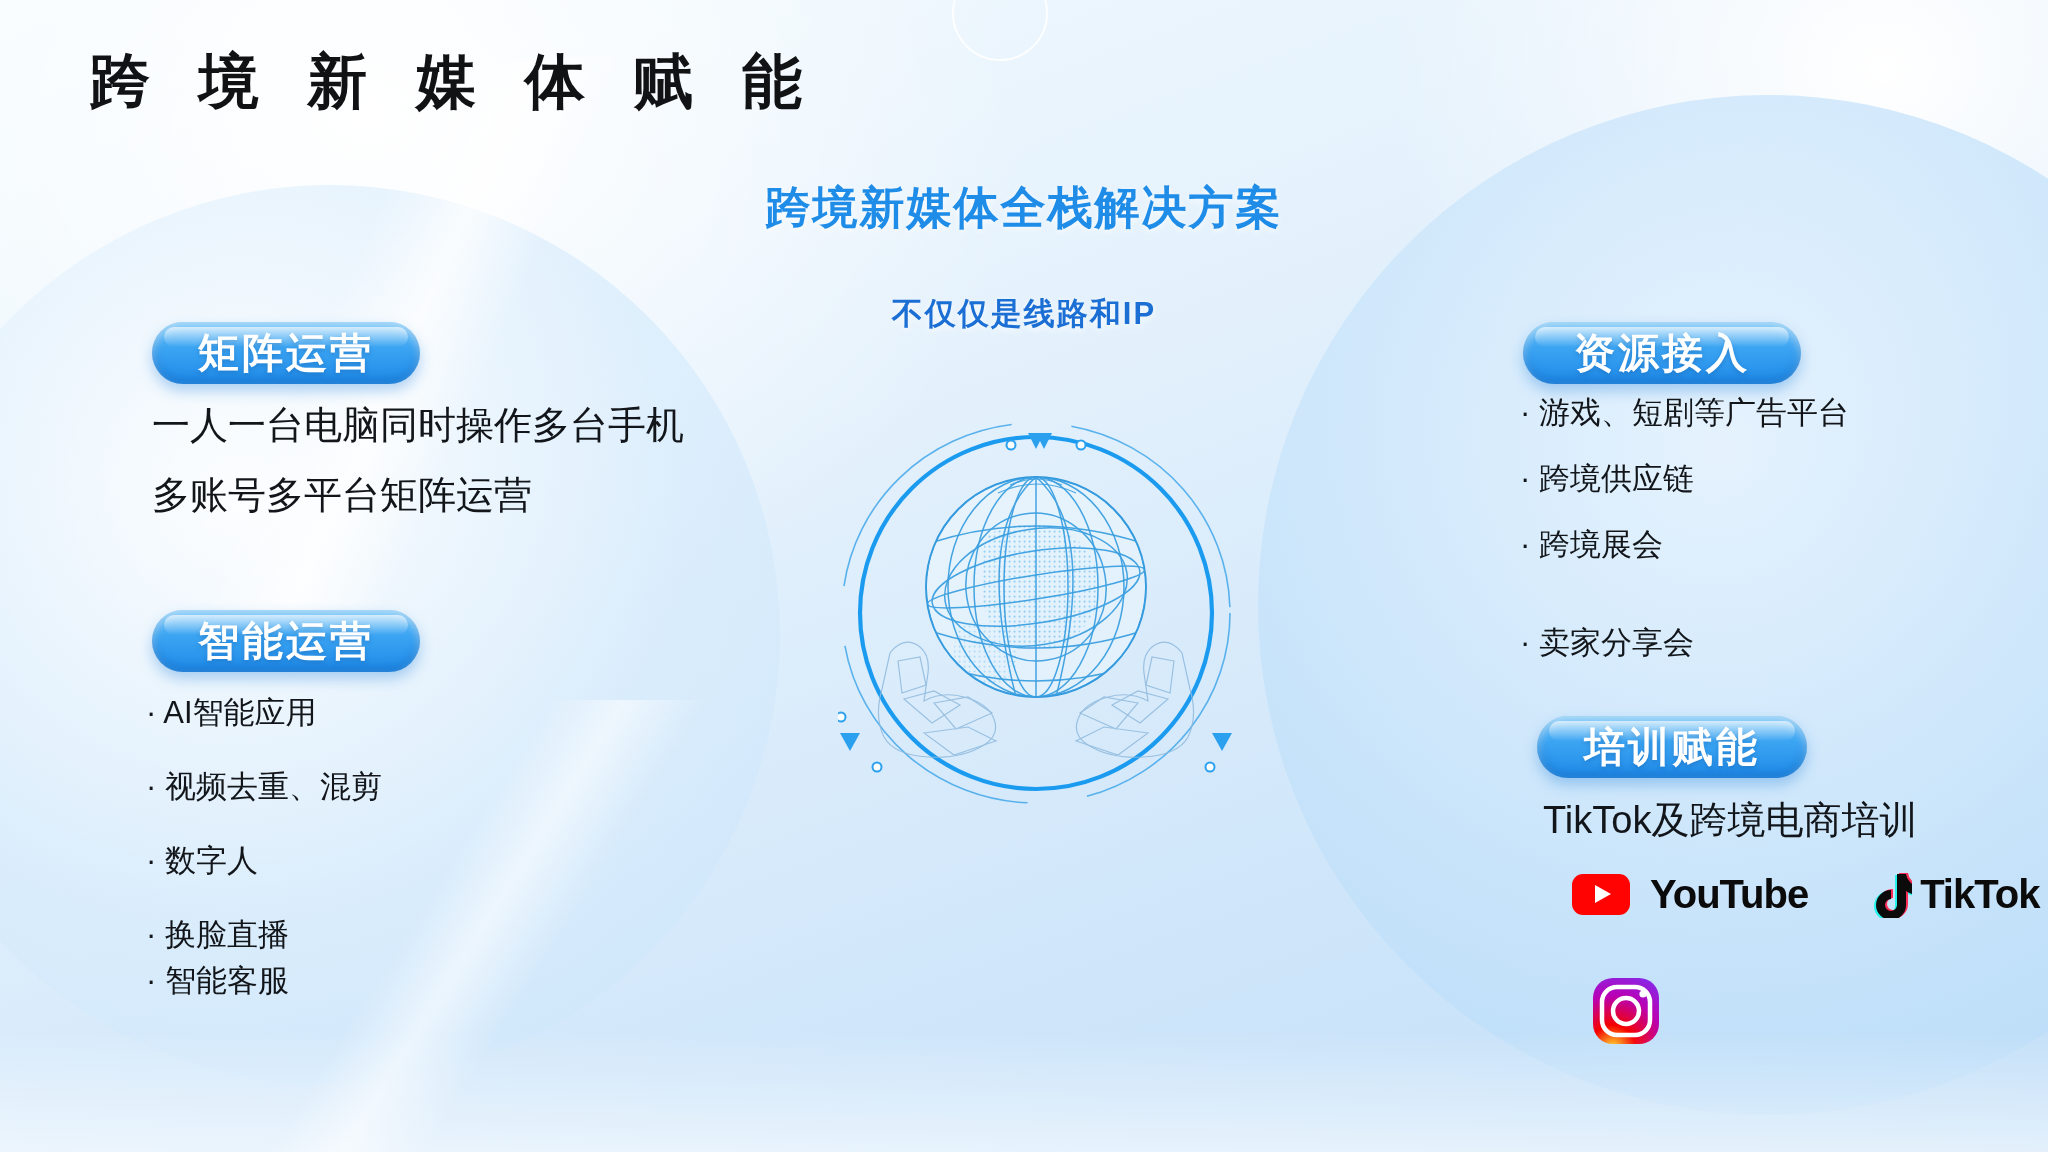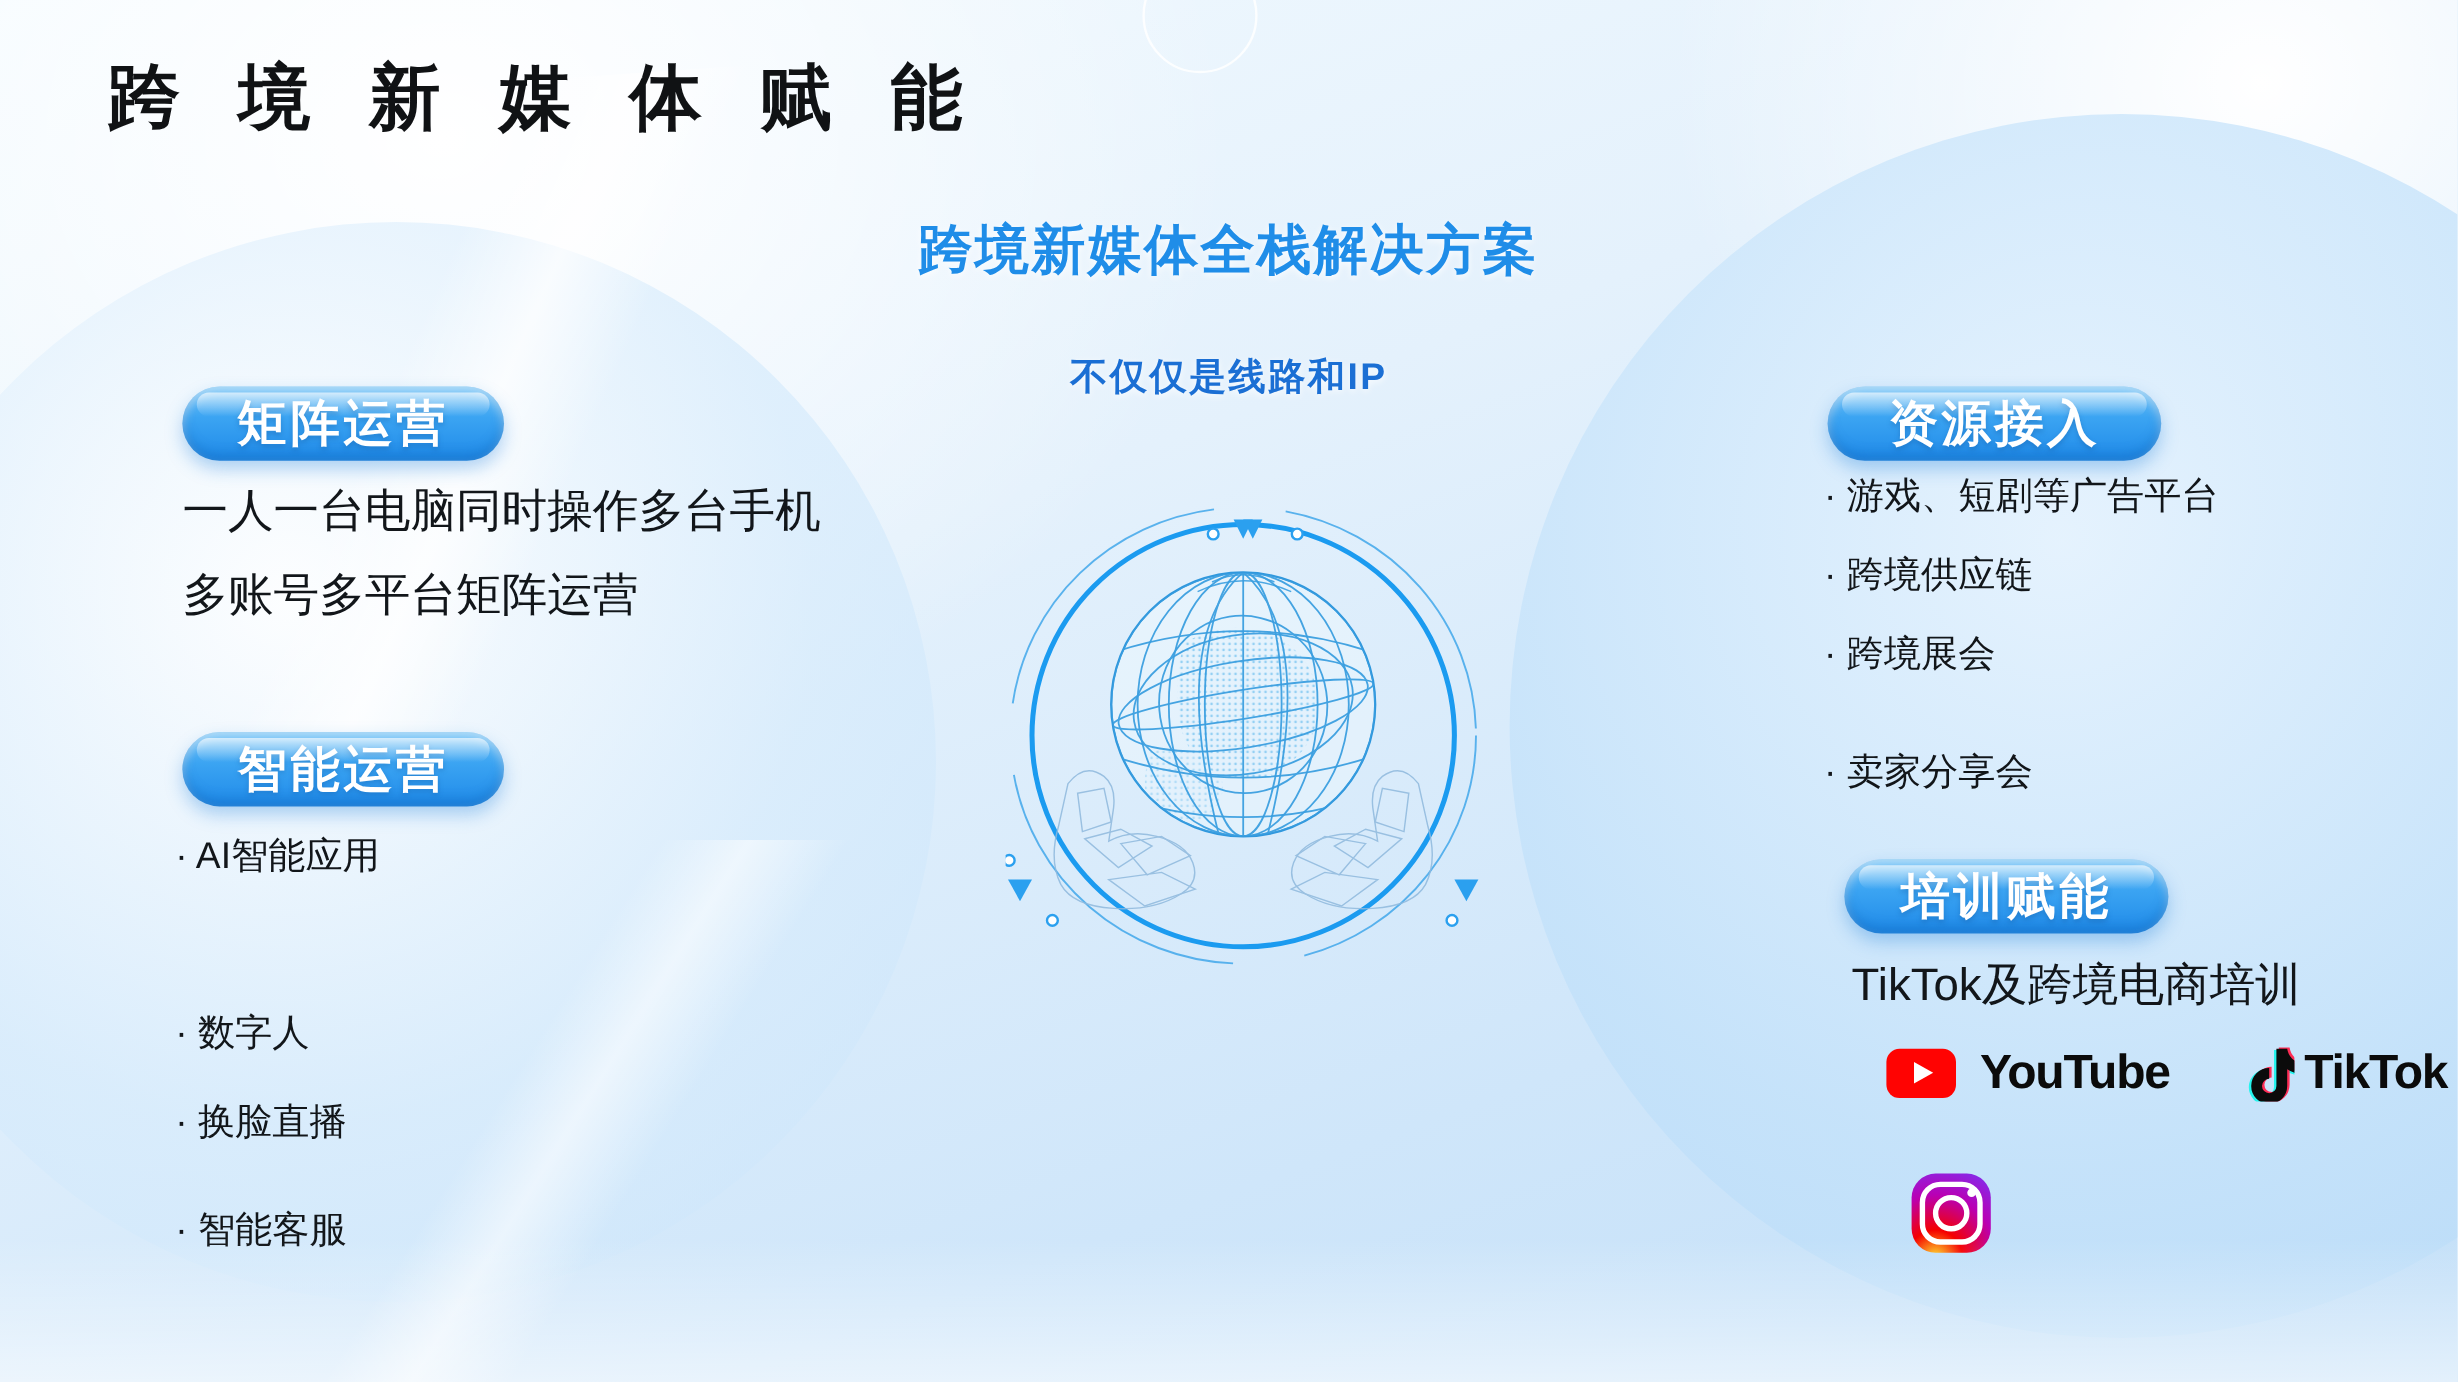--- a/index.html
+++ b/index.html
@@ -172,23 +172,24 @@
   </div>
 
   <div class="body-line" style="left:152px;top:400px;">一人一台电脑同时操作多台手机</div>
   <div class="body-line" style="left:152px;top:470px;">多账号多平台矩阵运营</div>
 
   <div class="pill" style="left:152px;top:578px;width:268px;">
     <span>智能运营</span>
   </div>
 
   <div class="bullet" style="left:146px;top:692px;">· AI智能应用</div>
+  <div class="bullet" style="left:146px;top:766px;">· 视频去重、混剪</div>
   <div class="bullet" style="left:146px;top:840px;">· 数字人</div>
   <div class="bullet" style="left:146px;top:914px;">· 换脸直播</div>
-  <div class="bullet" style="left:146px;top:1004px;text-align:right;">· 智能客服</div>
+  <div class="bullet" style="left:146px;top:960px;text-align:right;">· 智能客服</div>
 
   <div class="pill" style="left:1523px;top:290px;width:278px;">
     <span>资源接入</span>
   </div>
 
   <div class="bullet" style="left:1520px;top:392px;">· 游戏、短剧等广告平台</div>
   <div class="bullet" style="left:1520px;top:458px;">· 跨境供应链</div>
   <div class="bullet" style="left:1520px;top:524px;">· 跨境展会</div>
   <div class="bullet" style="left:1520px;top:590px;margin-top:32px;">· 卖家分享会</div>
 

